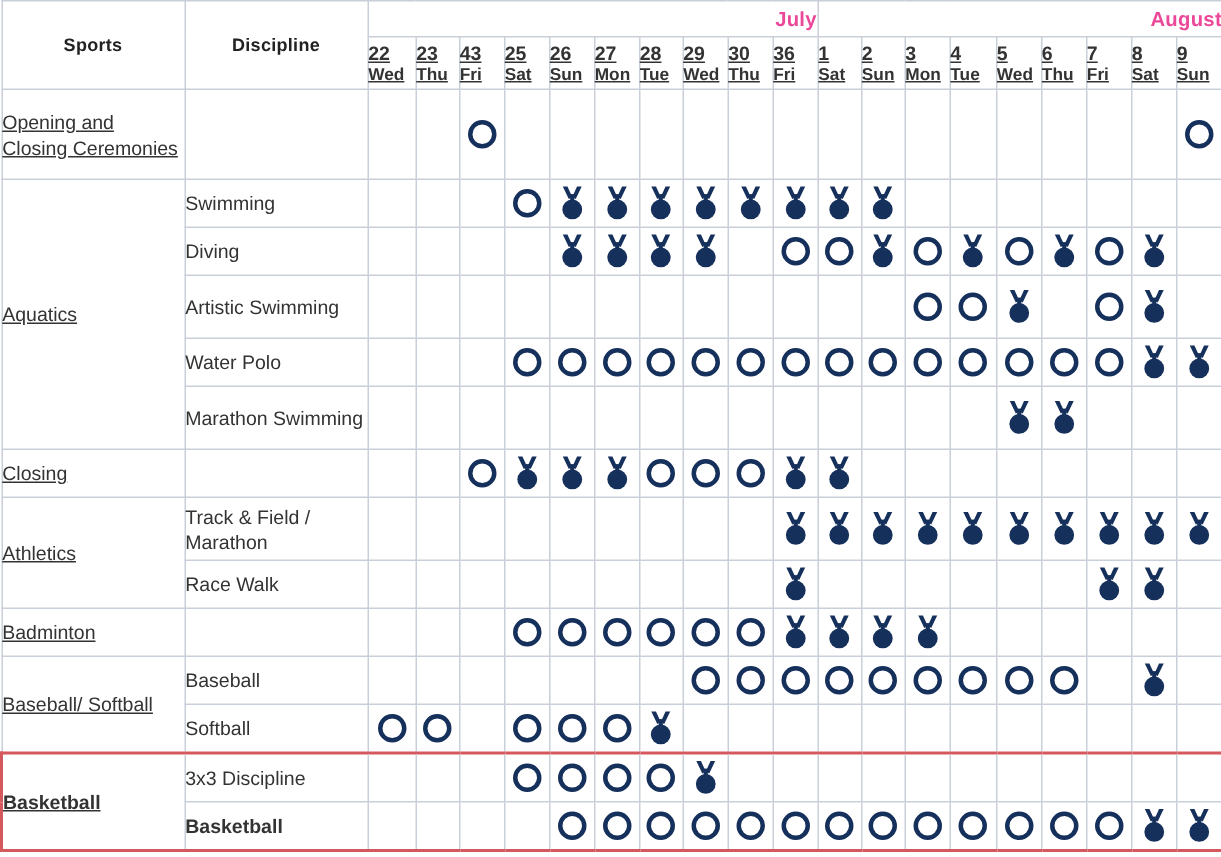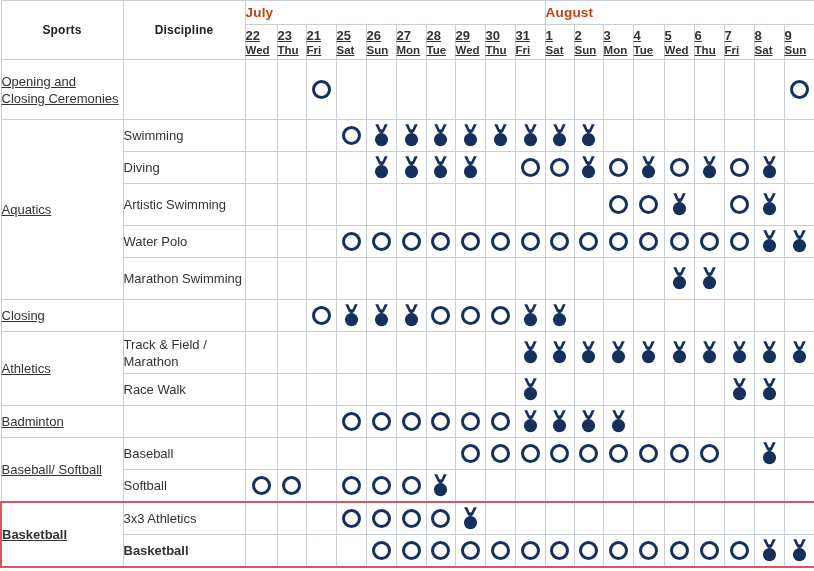--- a/index.html
+++ b/index.html
@@ -38,22 +38,22 @@
     font-weight: bold;
     color: #222222;
     text-align: center;
     letter-spacing: .2px;
     margin-left: 18px;
   }
   th.month {
     background: #f7f7f7;
     font-size: 13.5px;
     font-weight: bold;
-    color: #c2410c;
-    text-align: left;
+    color: #ec4899;
+    text-align: right;
     height: 23px;
     letter-spacing: .2px;
   }
   th.daycell {
     background: #f7f7f7;
     height: 34px;
     text-align: left;
     padding: 0;
   }
   .daynum {
@@ -165,21 +165,21 @@
 
       <th class="daycell">
             <span class="daynum">22</span>
             <span class="dayname">Wed</span>
           </th>
           <th class="daycell">
             <span class="daynum">23</span>
             <span class="dayname">Thu</span>
           </th>
           <th class="daycell">
-            <span class="daynum">21</span>
+            <span class="daynum">43</span>
             <span class="dayname">Fri</span>
           </th>
           <th class="daycell">
             <span class="daynum">25</span>
             <span class="dayname">Sat</span>
           </th>
           <th class="daycell">
             <span class="daynum">26</span>
             <span class="dayname">Sun</span>
           </th>
@@ -193,21 +193,21 @@
           </th>
           <th class="daycell">
             <span class="daynum">29</span>
             <span class="dayname">Wed</span>
           </th>
           <th class="daycell">
             <span class="daynum">30</span>
             <span class="dayname">Thu</span>
           </th>
           <th class="daycell">
-            <span class="daynum">31</span>
+            <span class="daynum">36</span>
             <span class="dayname">Fri</span>
           </th>
           <th class="daycell">
             <span class="daynum">1</span>
             <span class="dayname">Sat</span>
           </th>
           <th class="daycell">
             <span class="daynum">2</span>
             <span class="dayname">Sun</span>
           </th>
@@ -738,21 +738,21 @@
           <td class="day"></td>
           <td class="day"></td>
           <td class="day"></td>
           <td class="day"></td>
           <td class="day"></td>
           <td class="day"></td>
           <td class="day"></td>
         </tr>
         <tr style="height: 31px;">
           <td class="sport hl-top hl-left hl-bottom" rowspan="2"><span class="slink">Basketball</span></td>
-          <td class="discipline hl-top">3x3 Athletics</td>
+          <td class="discipline hl-top">3x3 Discipline</td>
           <td class="day hl-top"></td>
           <td class="day hl-top"></td>
           <td class="day hl-top"></td>
           <td class="day hl-top"><span class="icon-wrap"><span class="ring"></span></span></td>
           <td class="day hl-top"><span class="icon-wrap"><span class="ring"></span></span></td>
           <td class="day hl-top"><span class="icon-wrap"><span class="ring"></span></span></td>
           <td class="day hl-top"><span class="icon-wrap"><span class="ring"></span></span></td>
           <td class="day hl-top"><span class="icon-wrap"><svg class="medal" viewBox="0 0 19 23" xmlns="http://www.w3.org/2000/svg">
                 <path d="M3.2 0.3 L6.3 0.3 L9.5 7.4 L7.2 8.6 Z" fill="#16305c"></path>
                 <path d="M15.8 0.3 L12.7 0.3 L9.5 7.4 L11.8 8.6 Z" fill="#16305c"></path>

